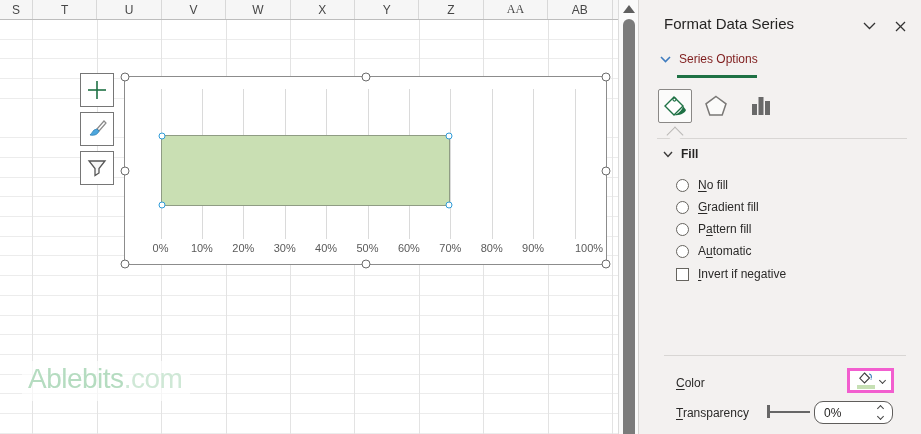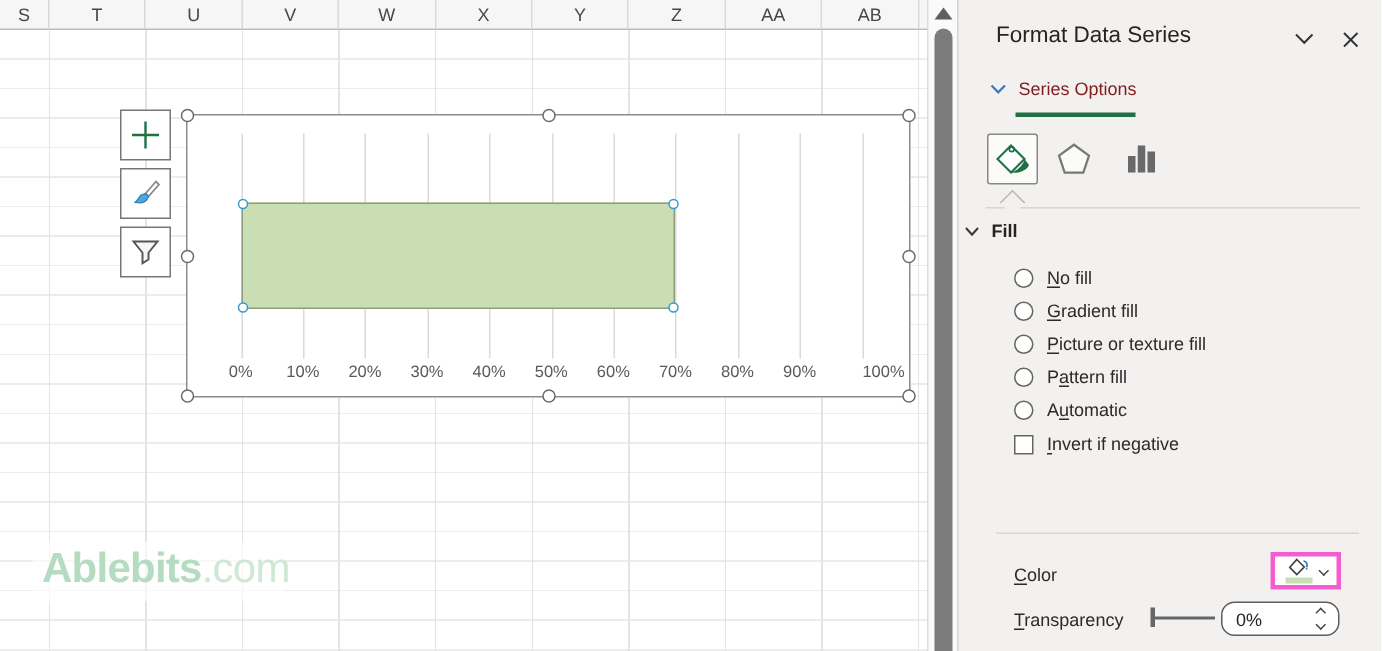--- a/index.html
+++ b/index.html
@@ -14,21 +14,21 @@
   .col-headers .hcell{height:100%;display:flex;align-items:center;justify-content:center;
                border-right:1px solid #d8d8d8;font-size:12px;color:#474747;}
   .grid-lines{position:absolute;left:-31px;top:20px;width:650px;height:414px;
       background-image:
         repeating-linear-gradient(to right, transparent 0 63.4px, #e3e3e3 63.4px 64.4px),
         repeating-linear-gradient(to bottom, transparent 0 18.7px, #ececec 18.7px 19.7px);}
   .watermark{position:absolute;left:28px;top:363px;z-index:1;white-space:nowrap;
              font-size:28px;letter-spacing:-0.5px;}
   .watermark .halo{position:absolute;left:-6px;top:-2px;width:168px;height:40px;
              background:rgba(255,255,255,0.65);border-radius:4px;}
-  .watermark .wm-bold{position:relative;font-weight:bold;color:#b5dcc0;}
+  .watermark .wm-bold{position:relative;font-weight:normal;color:#b5dcc0;}
   .watermark .wm-rest{position:relative;font-weight:normal;color:#cfe8d6;}
 
   
   .chart-btn{position:absolute;left:80px;width:34px;height:34px;background:#fff;
              border:1.5px solid #767676;display:flex;align-items:center;justify-content:center;z-index:3;}
 
   
   .chart{position:absolute;left:124px;top:76px;width:483px;height:189px;background:#fff;
          border:1.5px solid #8c8c8c;z-index:2;}
   .gridline{position:absolute;width:1px;background:#dadada;}
@@ -54,21 +54,21 @@
   .pane-title{position:absolute;left:25px;top:15px;font-size:15px;color:#252423;}
   .icon-btn{position:absolute;width:22px;height:22px;display:flex;align-items:center;justify-content:center;cursor:pointer;}
   .so-row{position:absolute;left:21px;top:52px;display:flex;align-items:center;gap:8px;}
   .so-label{font-size:12px;color:#7f1d1d;}
   .so-underline{position:absolute;left:38px;top:75px;width:80px;height:3px;background:#1e7144;}
   .tab-box{position:absolute;top:89px;width:34px;height:34px;display:flex;align-items:center;justify-content:center;}
   .tab-box.selected{border:1px solid #8a8886;border-radius:2px;background:#fbfbfa;}
   .divider{position:absolute;height:1px;background:#d8d6d4;}
   .notch{position:absolute;left:30px;top:129px;width:12px;height:12px;background:#f3f1f0;
          border-left:1px solid #bab8b6;border-top:1px solid #bab8b6;transform:rotate(45deg);z-index:2;}
-  .fill-header{position:absolute;left:4px;top:147px;display:flex;align-items:center;gap:8px;}
+  .fill-header{position:absolute;left:24px;top:147px;display:flex;align-items:center;gap:8px;}
   .fill-header b{font-size:12px;}
   .fill-options{position:absolute;left:37px;top:174px;width:235px;}
   .opt-row{display:flex;align-items:center;gap:9px;height:22px;cursor:pointer;}
   .opt-row.tall{height:24px;}
   .radio{width:13px;height:13px;border-radius:50%;border:1px solid #66645f;background:#fff;flex:0 0 13px;}
   .radio.sel{border:4px solid #1e7144;}
   .checkbox{width:13px;height:13px;border:1px solid #66645f;background:#fff;flex:0 0 13px;}
   .opt-label{font-size:12px;color:#2b2a29;}
   .prop-label{position:absolute;left:37px;font-size:12px;color:#2b2a29;}
   .color-frame{position:absolute;left:208px;top:368px;width:47px;height:25px;border:3px solid #f25ecf;
@@ -94,21 +94,21 @@
     <div class="grid-lines"></div>
     <div class="col-headers">
         <div class="hcell" style="width: 33px;">S</div>
         <div class="hcell" style="width: 64.4px;">T</div>
         <div class="hcell" style="width: 64.4px;">U</div>
         <div class="hcell" style="width: 64.4px;">V</div>
         <div class="hcell" style="width: 64.4px;">W</div>
         <div class="hcell" style="width: 64.4px;">X</div>
         <div class="hcell" style="width: 64.4px;">Y</div>
         <div class="hcell" style="width: 64.4px;">Z</div>
-        <div class="hcell" style="width: 64.4px;">AA</div>
+        <div class="hcell" style="width: 64.4px; font-family: Liberation Serif, serif;">AA</div>
         <div class="hcell" style="width: 64.4px;">AB</div>
       </div>
 
     <div class="watermark">
       <span class="halo"></span><span class="wm-bold">Ablebits</span><span class="wm-rest">.com</span>
     </div>
 
     <div class="chart-btn" style="top:73px">
       <svg width="22" height="22" viewBox="0 0 22 22">
         <line x1="11" y1="2" x2="11" y2="20" stroke="#1e7144" stroke-width="1.6"></line>
@@ -229,24 +229,20 @@
         <div class="opt-row">
           <span class="radio"></span>
           <span class="opt-label"><u>N</u>o fill</span>
         </div>
         <div class="opt-row">
           <span class="radio"></span>
           <span class="opt-label"><u>G</u>radient fill</span>
         </div>
         <div class="opt-row">
           <span class="radio"></span>
-          <span class="opt-label"><u>P</u>icture or texture fill</span>
-        </div>
-        <div class="opt-row">
-          <span class="radio"></span>
           <span class="opt-label">P<u>a</u>ttern fill</span>
         </div>
         <div class="opt-row">
           <span class="radio"></span>
           <span class="opt-label">A<u>u</u>tomatic</span>
         </div>
         <div class="opt-row tall">
           <span class="checkbox"></span>
           <span class="opt-label"><u>I</u>nvert if negative</span>
         </div>

